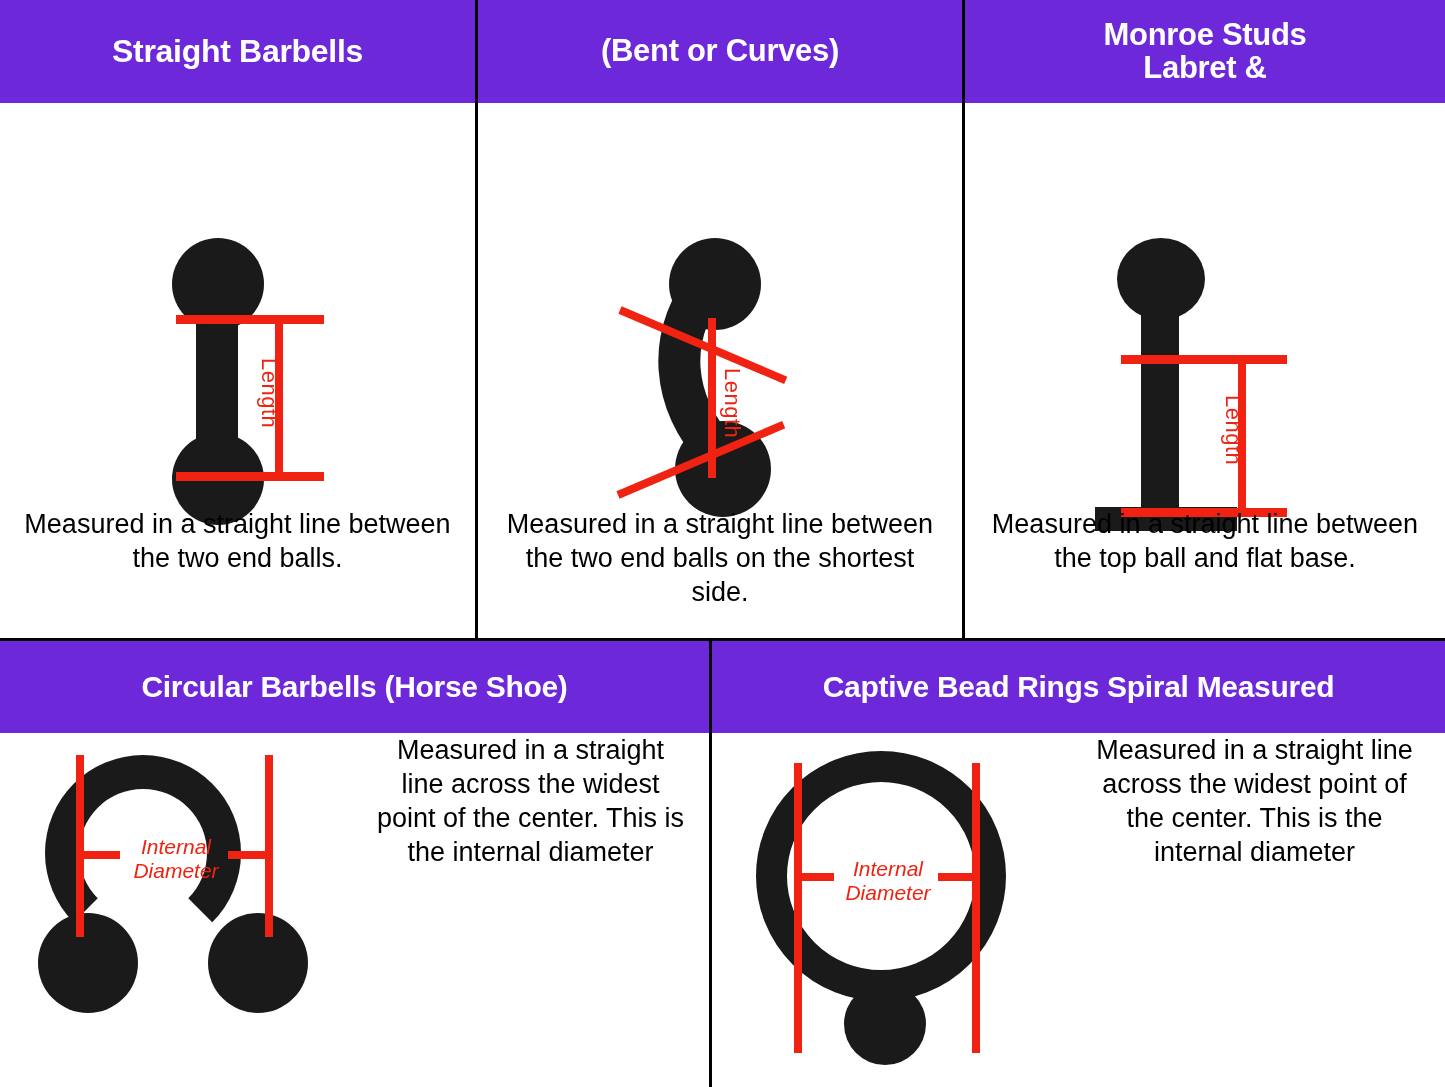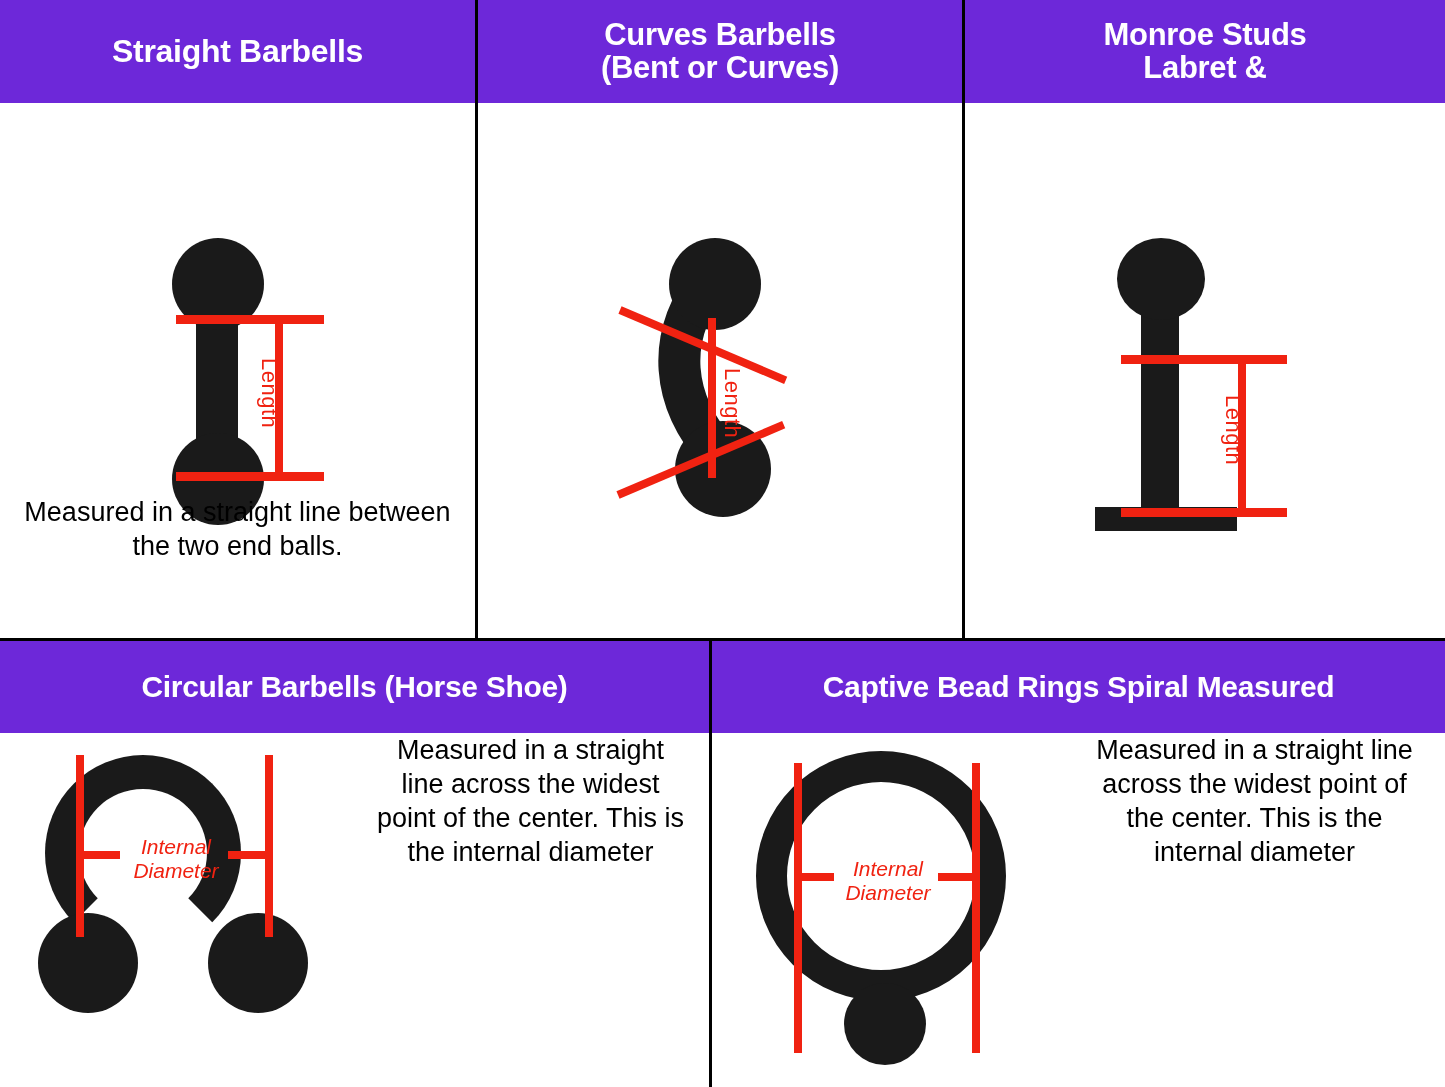--- a/index.html
+++ b/index.html
@@ -68,21 +68,21 @@
     flex: 1;
     position: relative;
   }
   .art-top {
     position: relative;
     height: 390px;
   }
   .cap-top {
     position: absolute;
     left: 0; right: 0;
-    top: 392px;
+    top: 404px;
   }
 
   
   .ball { position: absolute; background: #1a1a1a; border-radius: 50%; }
   .bar  { position: absolute; background: #1a1a1a; }
   .redline { position: absolute; background: #f02211; }
   .vlabel {
     position: absolute;
     color: #f02211;
     font-size: 22px;
@@ -147,40 +147,40 @@
           <div class="redline" style="left:275px; top:215px; width:8px; height:160px;"></div>
           <div class="vlabel" style="left:256px; top:255px;">Length</div>
         </div>
         <div class="caption cap-top">Measured in a straight line between the two end balls.</div>
       </div>
     </div>
 
     <div class="cell top-cell-2 sep-right">
       <div class="banner banner-top">
         <div>
-          <div>Curves Barbells</div>
           <div>(Bent or Curves)</div>
         </div>
       </div>
 
       <div class="body-top">
         <div class="art-top">
 
           <svg width="487" height="390" viewBox="0 0 487 390" style="position:absolute; left:0; top:0;">
             <path d="M233 175 C 185 235, 195 300, 240 350" stroke="#1a1a1a" stroke-width="42" fill="none" stroke-linecap="round"></path>
           </svg>
 
           <div class="ball" style="left:191px; top:135px; width:92px; height:92px;"></div>
           <div class="ball" style="left:197px; top:318px; width:96px; height:96px;"></div>
 
           <div class="redline" style="left:142px; top:203px; width:180px; height:8px; transform:rotate(23deg); transform-origin:left center;"></div>
           <div class="redline" style="left:140px; top:388px; width:180px; height:8px; transform:rotate(-23deg); transform-origin:left center;"></div>
           <div class="redline" style="left:230px; top:215px; width:8px; height:160px;"></div>
           <div class="vlabel" style="left:241px; top:265px;">Length</div>
         </div>
+        <div class="caption cap-top">Measured in a straight line between the two end balls on the shortest side.</div>
       </div>
     </div>
 
     <div class="cell top-cell-3">
       <div class="banner banner-top banner-3">
         <div>
           <div>Monroe Studs</div>
           <div>Labret &amp;</div>
         </div>
       </div>
@@ -192,20 +192,21 @@
 
           <div class="ball" style="left:152px; top:135px; width:88px; height:82px;"></div>
 
           <div class="bar" style="left:130px; top:404px; width:142px; height:24px;"></div>
 
           <div class="redline" style="left:156px; top:252px; width:166px; height:9px;"></div>
           <div class="redline" style="left:156px; top:405px; width:166px; height:9px;"></div>
           <div class="redline" style="left:273px; top:255px; width:8px; height:156px;"></div>
           <div class="vlabel" style="left:255px; top:292px;">Length</div>
         </div>
+        <div class="caption cap-top">Measured in a straight line between the top ball and flat base.</div>
       </div>
     </div>
   </div>
 
   <div class="row row-bottom">
 
     <div class="cell bot-cell-1 sep-right">
       <div class="banner banner-bottom">Circular Barbells (Horse Shoe)</div>
 
       <div class="bot-body">

